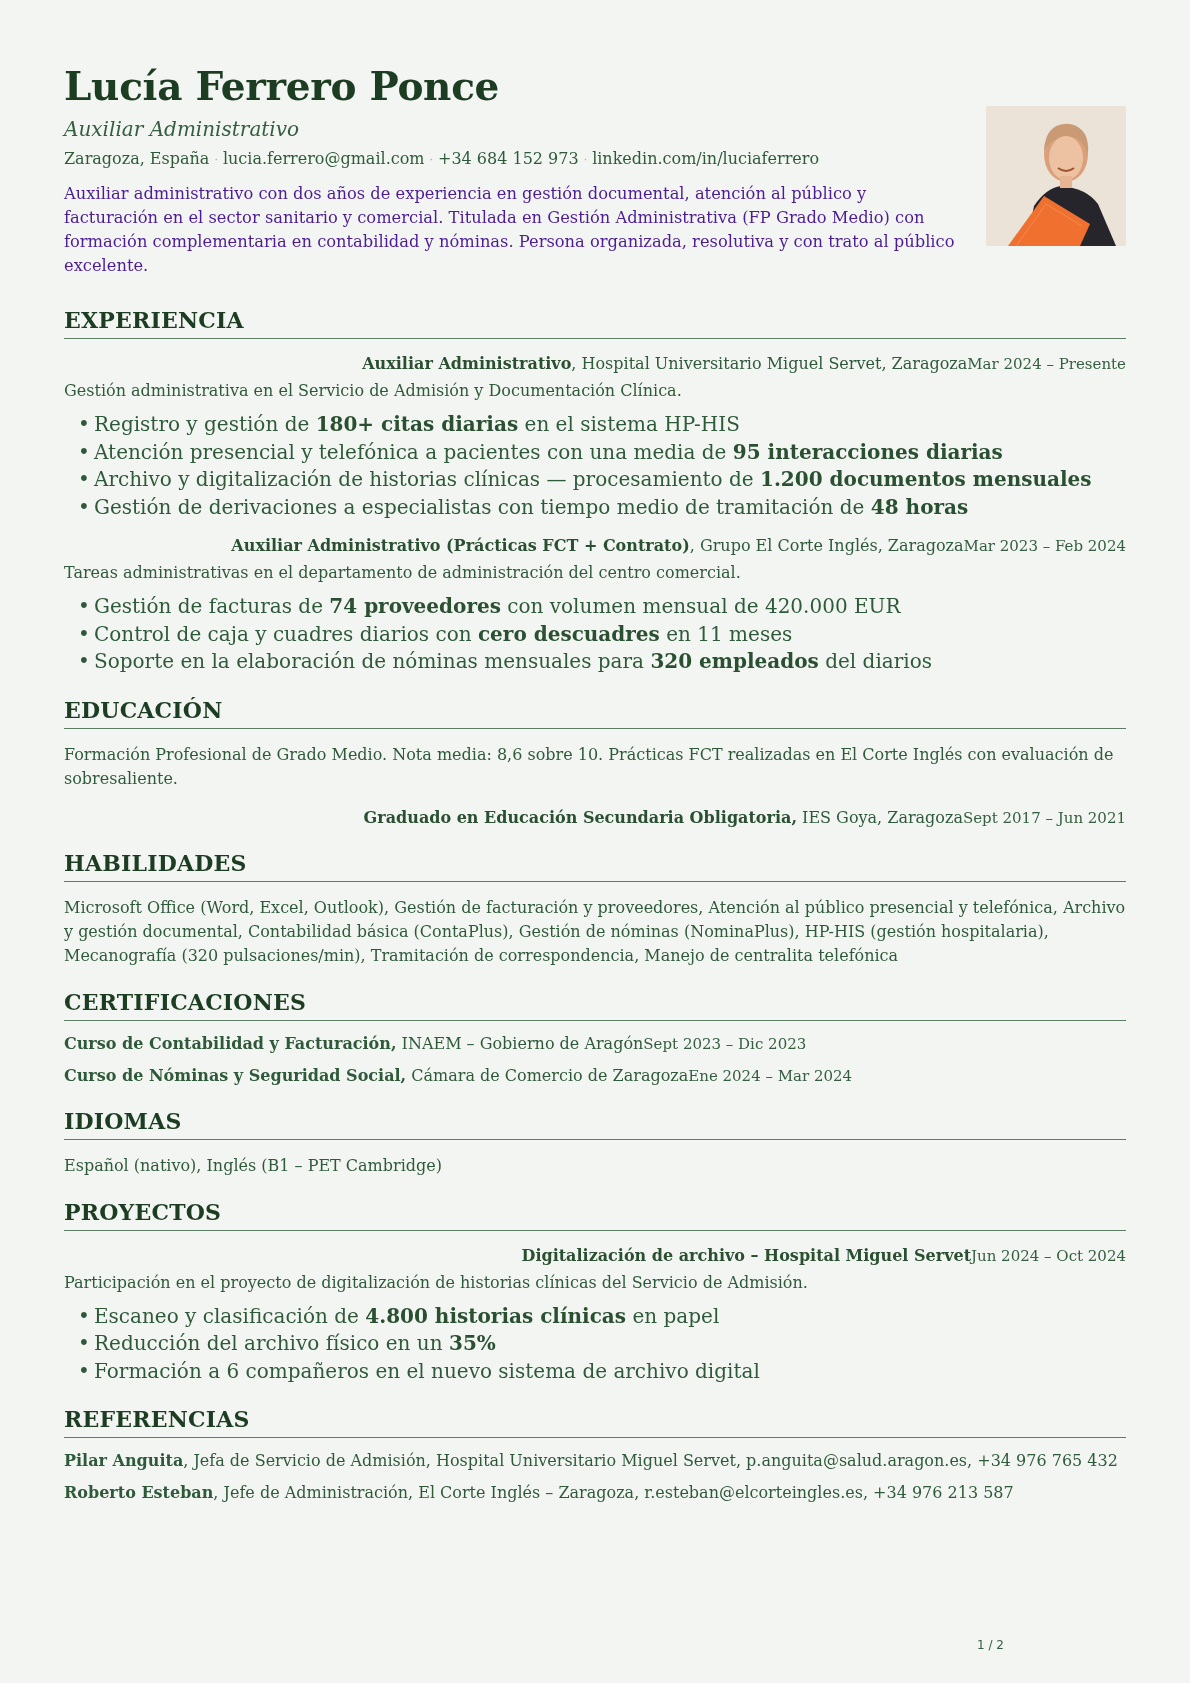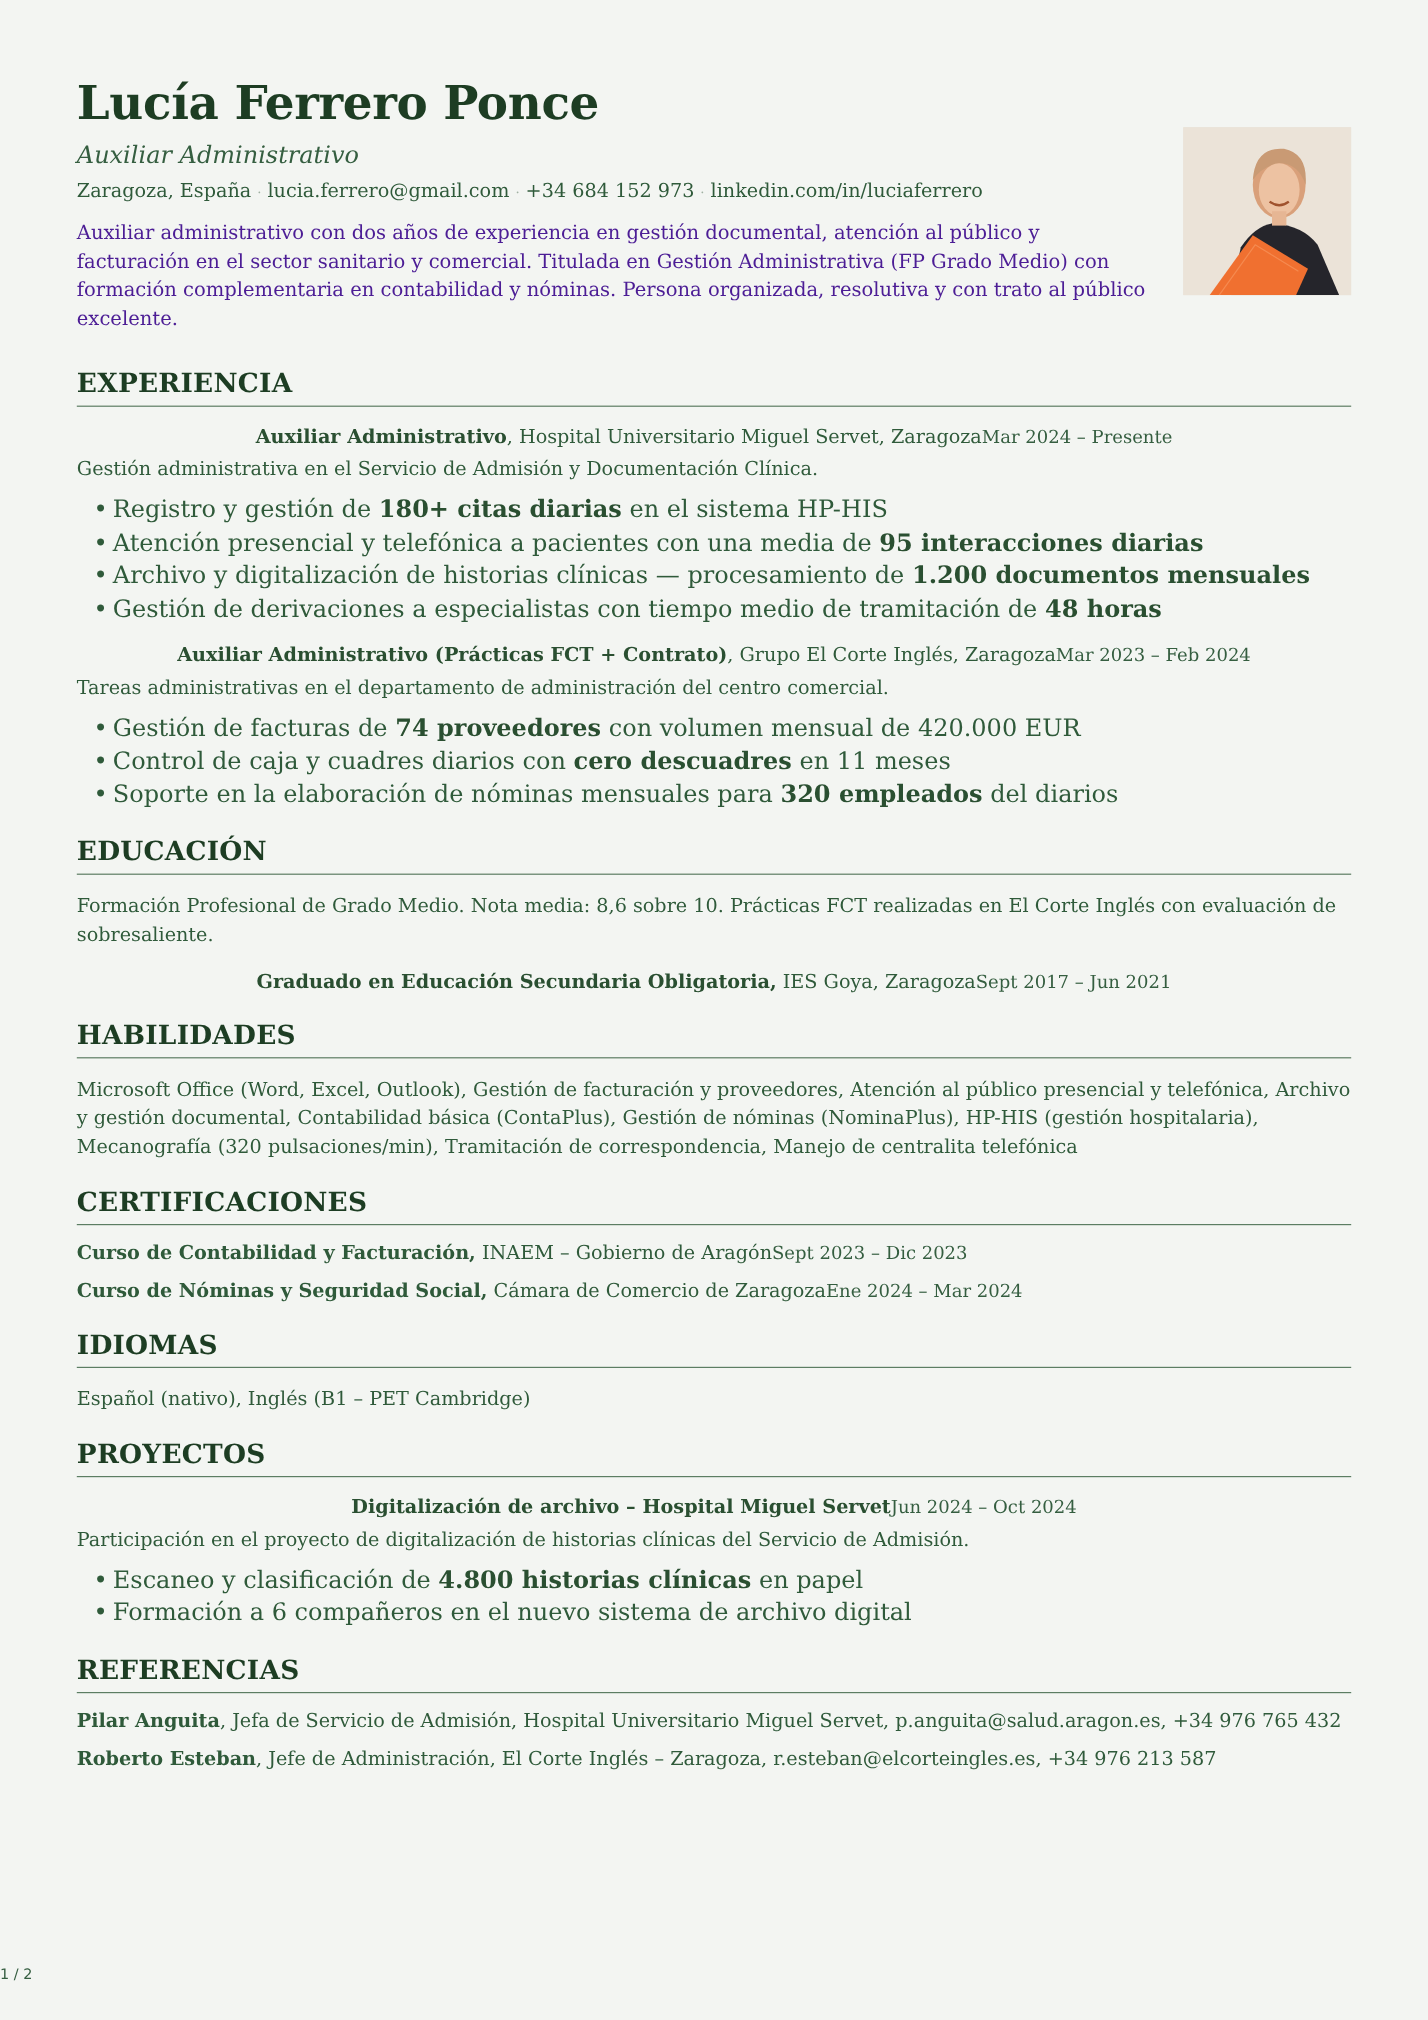--- a/index.html
+++ b/index.html
@@ -25,32 +25,32 @@
   .photo {
     position: absolute; right: 0; top: 44px; width: 140px; height: 140px;
     background: #e8e1d6; overflow: hidden;
   }
   .section { margin-top: 22px; }
   .section-title {
     font-weight: bold; font-size: 22px; color: #1d3d23; letter-spacing: 0.2px;
     padding-bottom: 6px; border-bottom: 1.5px solid #5c7d63; line-height: 24px;
   }
   .entry { margin-top: 14px; }
-  .entry-head { display: flex; justify-content: center; font-size: 16px; line-height: 22px; }
+  .entry-head { display: flex; justify-content: flex-end; font-size: 16px; line-height: 22px; }
   .entry-head b { color: #2a4f31; }
   .date { font-size: 15px; color: #355e40; white-space: nowrap; }
   .desc { font-size: 16px; line-height: 24px; margin-top: 4px; color: #2f5a3a; }
   ul.bullets { margin: 8px 0 0 0; padding-left: 30px; list-style: none; }
   ul.bullets li { font-size: 20px; line-height: 27.5px; position: relative; }
   ul.bullets li::before { content: "•"; position: absolute; left: -16px; color: #2f5a3a; }
   ul.bullets li b { color: #2a4f31; }
   .para { font-size: 16px; line-height: 24px; margin-top: 14px; }
   .line-entry { display: flex; font-size: 16px; line-height: 22px; margin-top: 12px; }
   .ref { font-size: 16px; line-height: 22px; margin-top: 12px; white-space: nowrap; }
-  .footer { position: absolute; left: 0; width: 1004px; top: 1638px; text-align: left; font-size: 12px; color: #355e40; font-family: "DejaVu Sans", sans-serif; }
+  .footer { position: absolute; left: 0; width: 1004px; top: 1638px; text-align: right; font-size: 12px; color: #355e40; font-family: "DejaVu Sans", sans-serif; }
 </style>
 </head>
 <body>
 
 <div class="page">
 
   <div class="header">
     <h1 class="name">Lucía Ferrero Ponce</h1>
     <div class="subtitle">Auxiliar Administrativo</div>
     <div class="contact">
@@ -142,20 +142,21 @@
   <div class="section">
     <div class="section-title">PROYECTOS</div>
     <div class="entry">
       <div class="entry-head">
         <b>Digitalización de archivo – Hospital Miguel Servet</b>
         <span class="date">Jun 2024 – Oct 2024</span>
       </div>
       <div class="desc">Participación en el proyecto de digitalización de historias clínicas del Servicio de Admisión.</div>
       <ul class="bullets">
         <li><span>Escaneo y clasificación de </span><b>4.800 historias clínicas</b><span> en papel</span></li>
+        <li><span>Reducción del archivo físico en un </span><b>35%</b><span></span></li>
         <li><span>Formación a 6 compañeros en el nuevo sistema de archivo digital</span><b></b><span></span></li>
       </ul>
     </div>
   </div>
 
   <div class="section">
     <div class="section-title">REFERENCIAS</div>
     <div class="ref"><b>Pilar Anguita</b><span>, Jefa de Servicio de Admisión, Hospital Universitario Miguel Servet, p.anguita@salud.aragon.es, +34 976 765 432</span></div>
     <div class="ref" style="margin-top:10px"><b>Roberto Esteban</b><span>, Jefe de Administración, El Corte Inglés – Zaragoza, r.esteban@elcorteingles.es, +34 976 213 587</span></div>
   </div>

